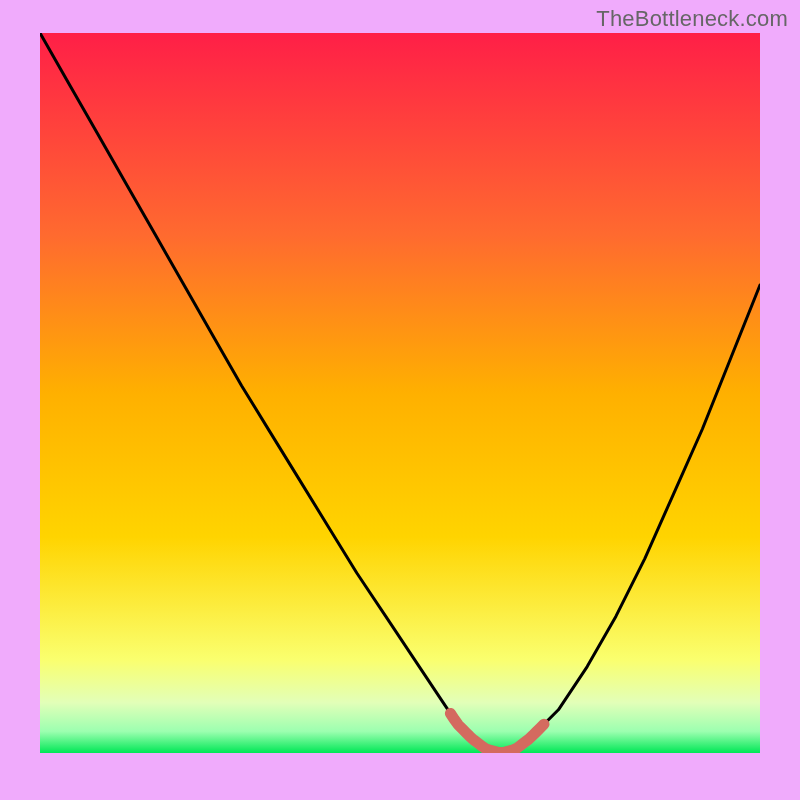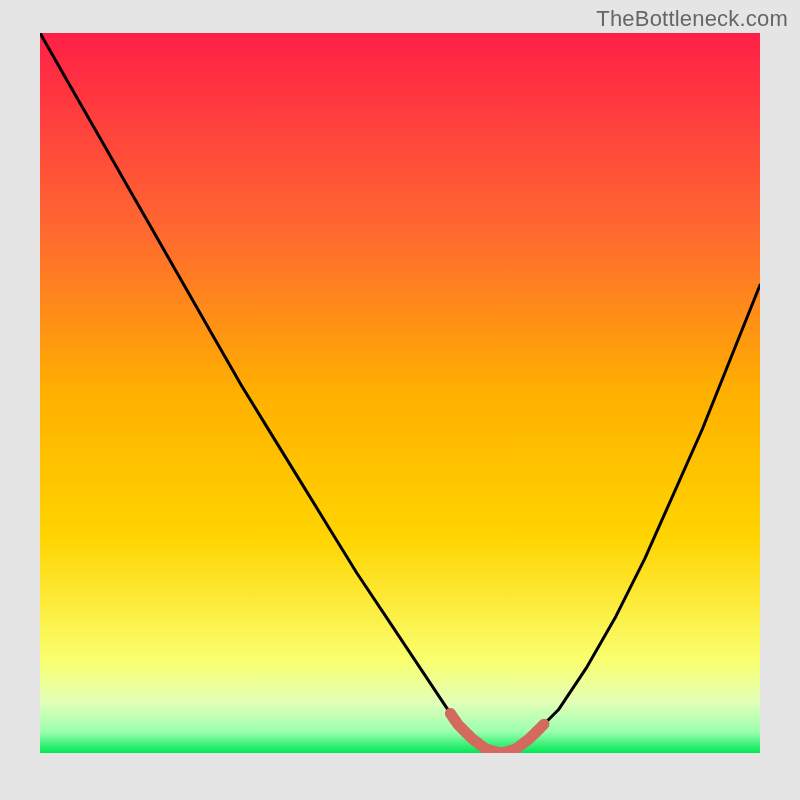--- a/index.html
+++ b/index.html
@@ -8,21 +8,21 @@
     width: 800px;
     height: 800px;
     background: #000;
     font-family: Arial, Helvetica, sans-serif;
     overflow: hidden;
   }
   .frame {
     position: relative;
     width: 800px;
     height: 800px;
-    background: #e5e5e5;
+    background: #f0abfc;
   }
   .watermark {
     position: absolute;
     top: 6px;
     right: 12px;
     color: #666;
     font-size: 22px;
     font-weight: 500;
     letter-spacing: 0.2px;
     z-index: 10;

